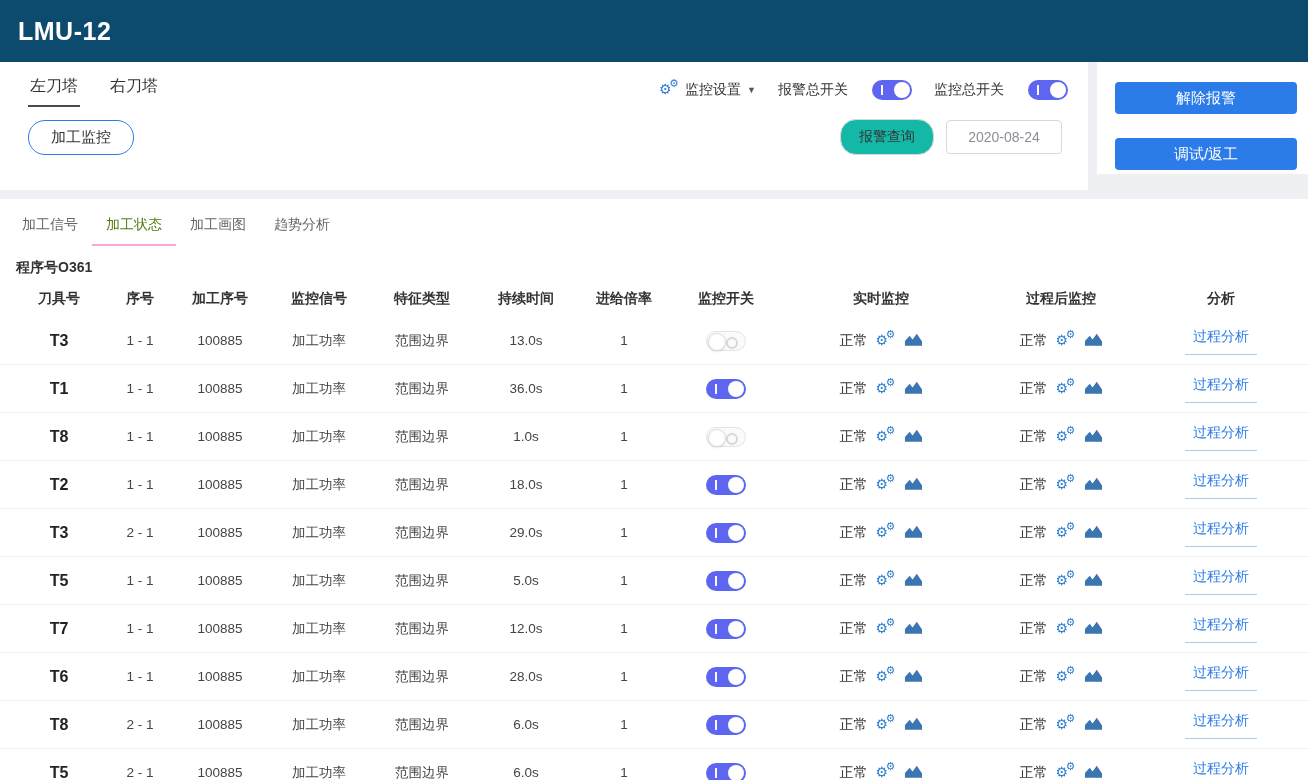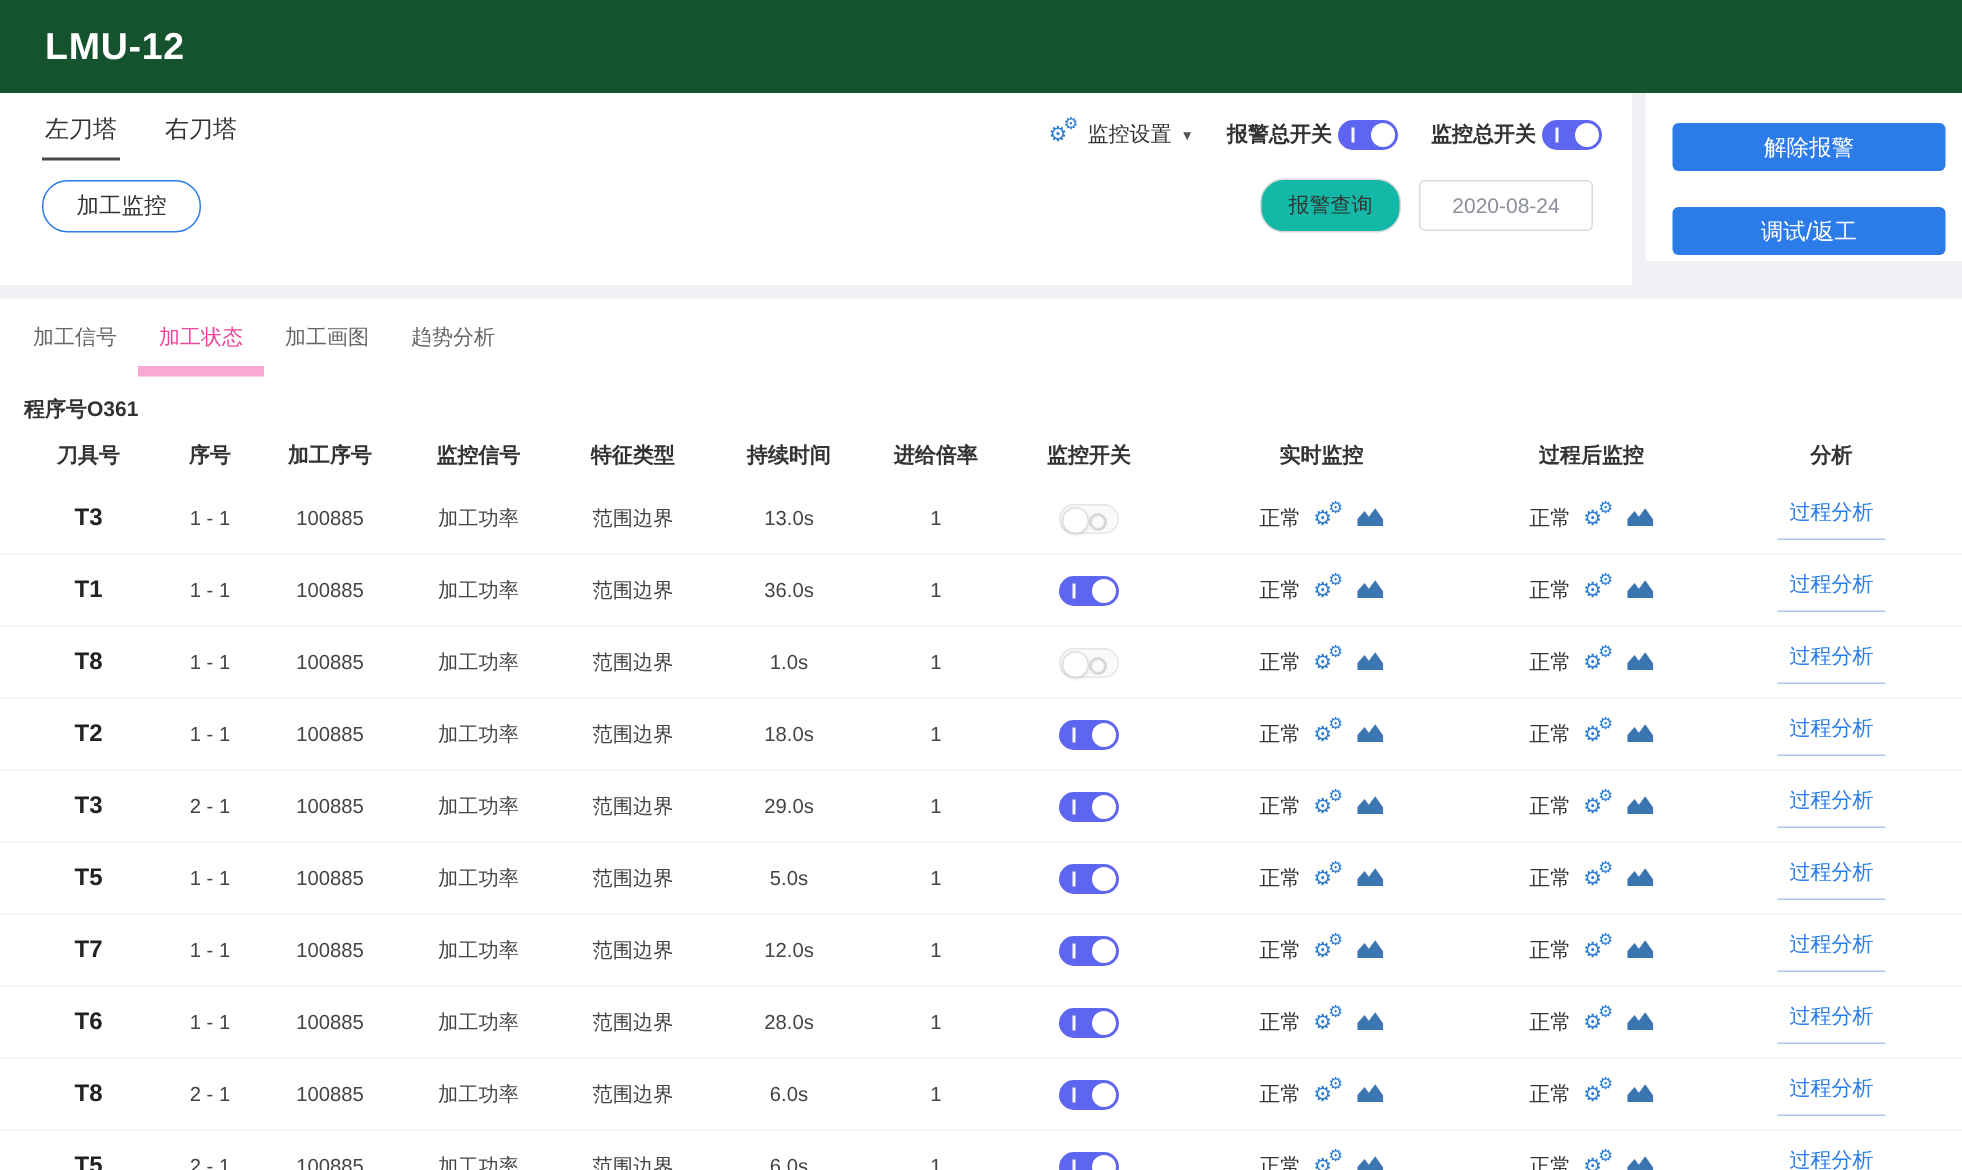--- a/index.html
+++ b/index.html
@@ -4,38 +4,38 @@
 <style>
   * { box-sizing: border-box; }
   html,body { margin:0; padding:0; }
   body {
     width:1308px; height:780px; overflow:hidden;
     background:#eef0f3;
     font-family:"Liberation Sans","DejaVu Sans",sans-serif;
     color:#333;
   }
   
-  .app-header { background:#14532d; height:62px; display:flex; align-items:center; padding:0 30px; }
+  .app-header { background:#0c4a6e; height:62px; display:flex; align-items:center; padding:0 18px; }
   .app-title { color:#fff; font-size:25px; font-weight:bold; margin:0; letter-spacing:.5px; }
 
   
   .toolbar-row { display:flex; gap:9px; }
   .card { background:#fff; }
   .toolbar-left { flex:1; height:128px; padding:10px 20px 0 28px; }
   .toolbar-right { width:211px; height:112px; display:flex; flex-direction:column; gap:24px; padding:20px 11px 0 18px; }
 
   .tl-top { display:flex; justify-content:space-between; align-items:center; }
   .turret-tabs { display:flex; gap:28px; font-size:16px; }
   .turret-tab { padding:4px 2px 8px; cursor:pointer; color:#333; }
   .turret-tab.active { border-bottom:2px solid #4a4a4a; }
 
   .tl-top-right { display:flex; align-items:center; gap:22px; font-size:14px; }
   .settings { display:flex; align-items:center; gap:6px; cursor:pointer; }
   .caret { font-size:9px; color:#555; }
-  .switch-group { display:flex; align-items:center; gap:4px;font-weight:bold; }
+  .switch-group { display:flex; align-items:center; gap:24px; }
 
   .tl-bottom { display:flex; justify-content:space-between; align-items:center; margin-top:12px; }
   .pill-btn { border:1px solid #2b7ce9; border-radius:17px; background:#fff; padding:7px 22px; font-size:15px; color:#333; cursor:pointer; }
   .tl-bottom-right { display:flex; gap:12px; align-items:center; margin-right:6px; }
   .btn-outline { border:1px solid #d9d9d9; border-radius:16px; background:#14b8a6; padding:8px 18px; font-size:14px; color:#333; cursor:pointer; }
   .date-box { border:1px solid #d9d9d9; border-radius:4px; padding:8px 20px; color:#8a8f99; font-size:14px; min-width:116px; text-align:center; cursor:pointer; background:#fff; }
 
   .primary-btn { background:#2b7ce9; color:#fff; border:none; border-radius:4px; height:32px; width:182px; font-size:15px; cursor:pointer; }
 
   
@@ -44,21 +44,21 @@
   .toggle.on::after { content:""; position:absolute; top:2px; right:2px; width:16px; height:16px; border-radius:50%; background:#fff; }
   .toggle.on::before { content:""; position:absolute; top:5px; left:9px; width:2px; height:10px; background:#fff; opacity:.95; }
   .toggle.off { background:#fafafa; border:1px solid #e4e4e4; }
   .toggle.off::after { content:""; position:absolute; top:1px; left:1px; width:16px; height:16px; border-radius:50%; background:#fff; border:1px solid #ddd; box-shadow:0 1px 2px rgba(0,0,0,.1); }
   .toggle.off::before { content:""; position:absolute; top:5px; right:7px; width:8px; height:8px; border:2px solid #d8d8d8; border-radius:50%; }
 
   
   .main-panel { margin-top:9px; min-height:597px; }
   .main-tabs { display:flex; padding:8px 0 0 8px; font-size:14px; }
   .main-tab { padding:9px 14px 10px; color:#666; cursor:pointer; }
-  .main-tab.active { color:#ec4899; border-bottom:7px solid #f9a8d4; }
+  .main-tab.active { color:#4d7c0f; border-bottom:2px solid #f9a8d4; }
 
   .program-line { padding:13px 0 4px 16px; font-weight:bold; font-size:14px; color:#333; }
 
   .grid { display:grid; grid-template-columns:90px 72px 88px 110px 96px 112px 84px 120px 190px 170px 150px; align-items:center; padding-left:14px; }
   .thead { height:36px; font-weight:bold; font-size:14px; color:#333; }
   .th { text-align:center; }
   .trow { height:48px; border-bottom:1px solid #f0f0f0; }
   .td { text-align:center; font-size:13.5px; color:#444; }
   .tool { font-weight:bold; font-size:16px; color:#222; }
 

